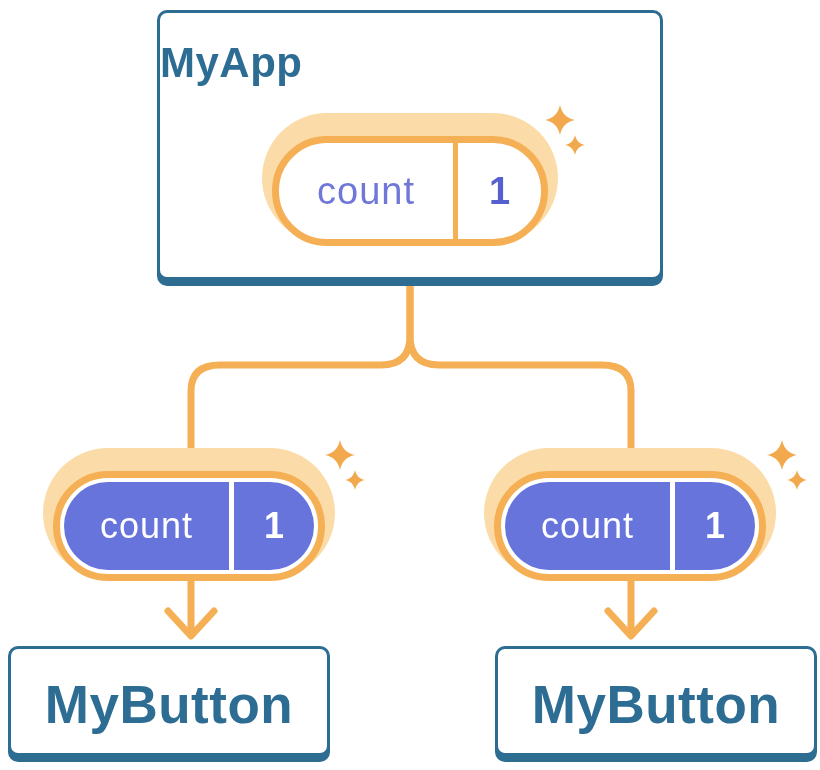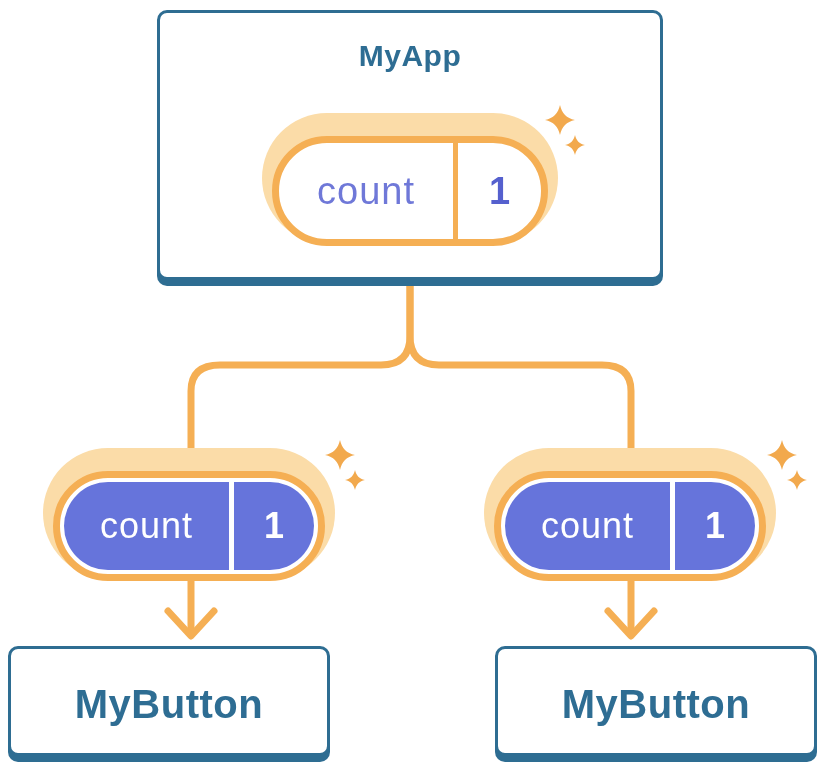--- a/index.html
+++ b/index.html
@@ -42,28 +42,28 @@
     border-radius: 10px;
     box-shadow: 0 6px 0 var(--blue);
   }
   .box-root  { left: 157px; top: 10px;  width: 506px; height: 270px; }
   .box-child { width: 322px; height: 110px; display: flex; align-items: center; justify-content: center; }
   .box-child-left  { left: 8px;   top: 646px; }
   .box-child-right { left: 495px; top: 646px; }
 
   .root-title {
     margin-top: 26px;
-    text-align: center;
-    font-size: 30px;
+    text-align: left;
+    font-size: 42px;
     font-weight: bold;
     color: var(--blue-text);
     letter-spacing: 0.5px;
   }
   .child-title {
-    font-size: 40px;
+    font-size: 53px;
     font-weight: bold;
     color: var(--blue-text);
     letter-spacing: 0.5px;
     padding-top: 6px;
   }
 
   
   .pill {
     position: absolute;
     background: var(--glow);

